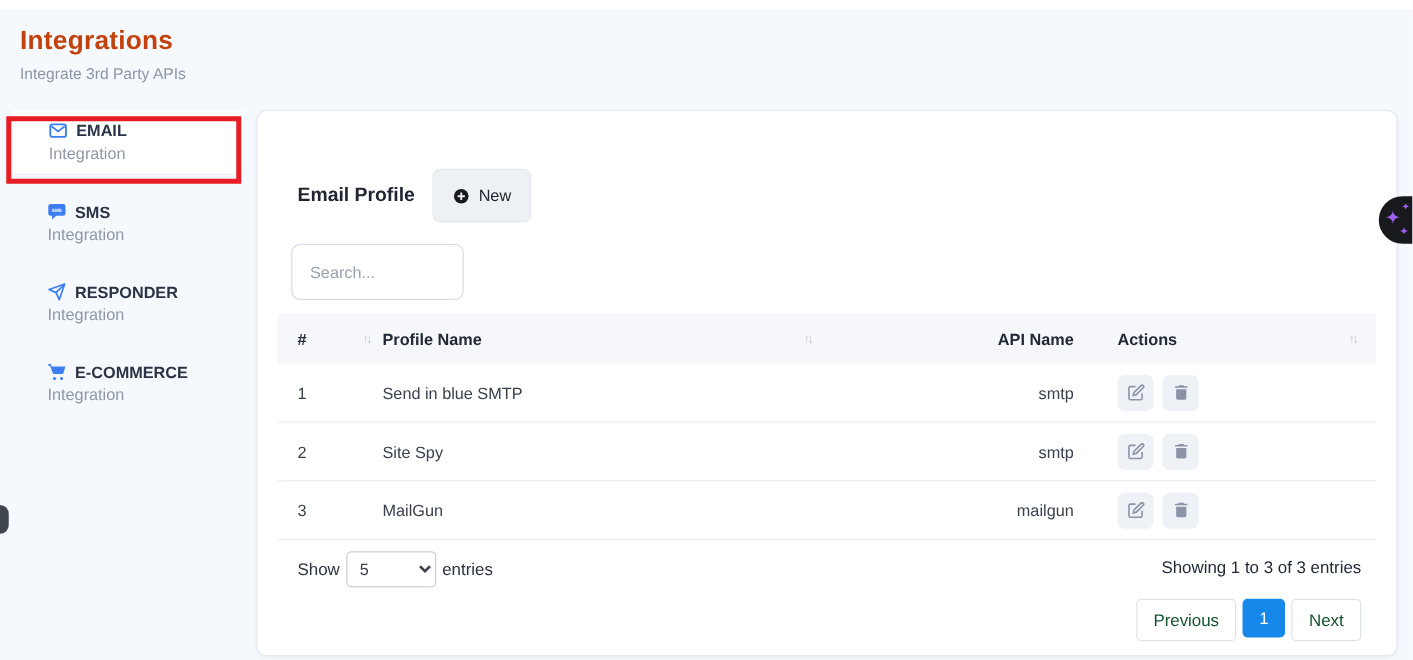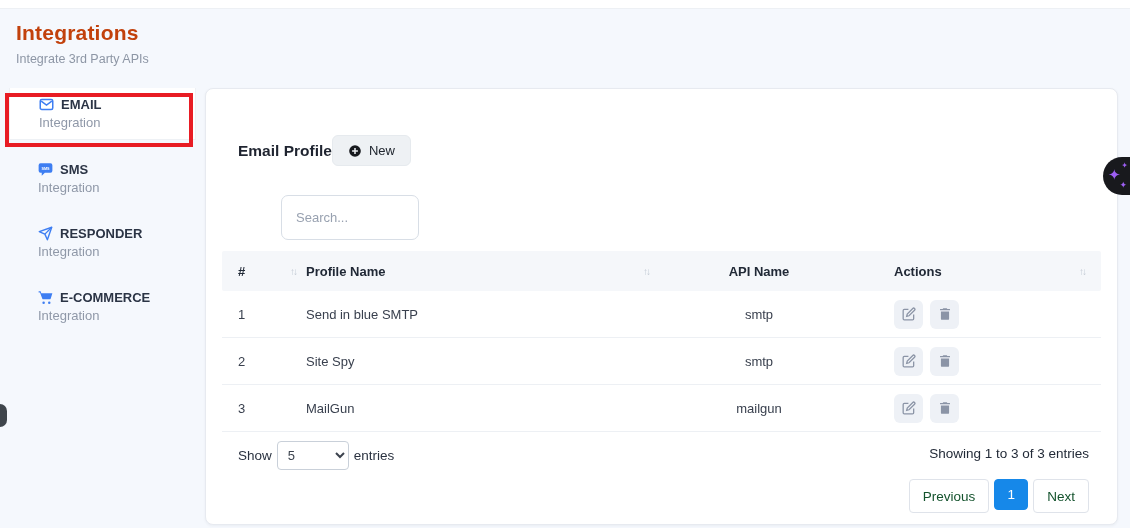--- a/index.html
+++ b/index.html
@@ -22,32 +22,32 @@
   .side-item-sub { font-size:13px; color:#8f98a8; margin-top:3px; }
   .side-icon { display:inline-flex; width:15px; height:15px; flex:0 0 15px; }
 
   .annotation-box { position:absolute; left:5px; top:93px; width:188px; height:54px; border:4px solid #e81c24; z-index:20; pointer-events:none; }
 
   
   .card { position:absolute; left:205px; top:88px; width:913px; height:437px; background:#ffffff; border:1px solid #e7eaf0; border-radius:8px; box-shadow:0 1px 3px rgba(25,39,62,.05); }
 
   .panel-head { position:absolute; left:32px; top:46px; display:flex; align-items:center; }
   .panel-title { font-size:15.5px; font-weight:700; color:#1f2430; }
-  .new-btn { display:flex; align-items:center; gap:7px; background:#eef1f4; border:1px solid #e6eaee; border-radius:6px; padding:0 15px; height:31px; font-size:13px; color:#20262f; cursor:pointer; font-family:inherit; }
-
-  .search-input { position:absolute; left:27px; top:106px; width:138px; height:45px; border:1px solid #d8dee6; border-radius:7px; padding:0 14px; font-size:13px; color:#333a46; background:#fff; outline:none; font-family:inherit;margin-left:48px; }
+  .new-btn { display:flex; align-items:center; gap:7px; background:#eef1f4; border:1px solid #e6eaee; border-radius:6px; padding:0 15px; height:43px; font-size:13px; color:#20262f; cursor:pointer; font-family:inherit;margin-left:14px; }
+
+  .search-input { position:absolute; left:27px; top:106px; width:138px; height:45px; border:1px solid #d8dee6; border-radius:7px; padding:0 14px; font-size:13px; color:#333a46; background:#fff; outline:none; font-family:inherit; }
   .search-input::placeholder { color:#98a1b0; }
 
   
   .table-wrap { position:absolute; left:16px; right:16px; top:162px; }
   .t-head { display:flex; align-items:center; background:#f5f7fa; height:40px; font-size:13px; font-weight:700; color:#212936; border-radius:2px; }
   .t-row { display:flex; align-items:center; height:47px; font-size:13px; color:#39404e; border-bottom:1px solid #edf0f4; }
   .c1 { width:84px; padding-left:16px; }
   .c2 { flex:1; }
-  .c3 { width:200px; text-align:center; }
+  .c3 { width:200px; text-align:right; }
   .c4 { width:242px; padding-left:35px; display:flex; align-items:center; }
   .t-head .c1, .t-head .c2, .t-head .c4 { display:flex; align-items:center; justify-content:space-between; }
   .t-head .c4 { padding-right:16px; }
   .sort-icon { font-size:10px; color:#c2c9d4; letter-spacing:-2px; font-weight:400; padding-right:10px; }
   .t-head .c4 .sort-icon { padding-right:0; }
   .action-btn { width:29px; height:29px; background:#eef1f6; border:none; border-radius:6px; display:flex; align-items:center; justify-content:center; margin-right:7px; cursor:pointer; }
 
   
   .show-entries { position:absolute; left:32px; top:352px; display:flex; align-items:center; gap:5px; font-size:13.5px; color:#2a3240; }
   .entries-select { width:72px; height:29px; border:1px solid #c9d0d9; border-radius:4px; font-size:13px; color:#3c434e; padding:0 6px; background:#fff; font-family:inherit; }

